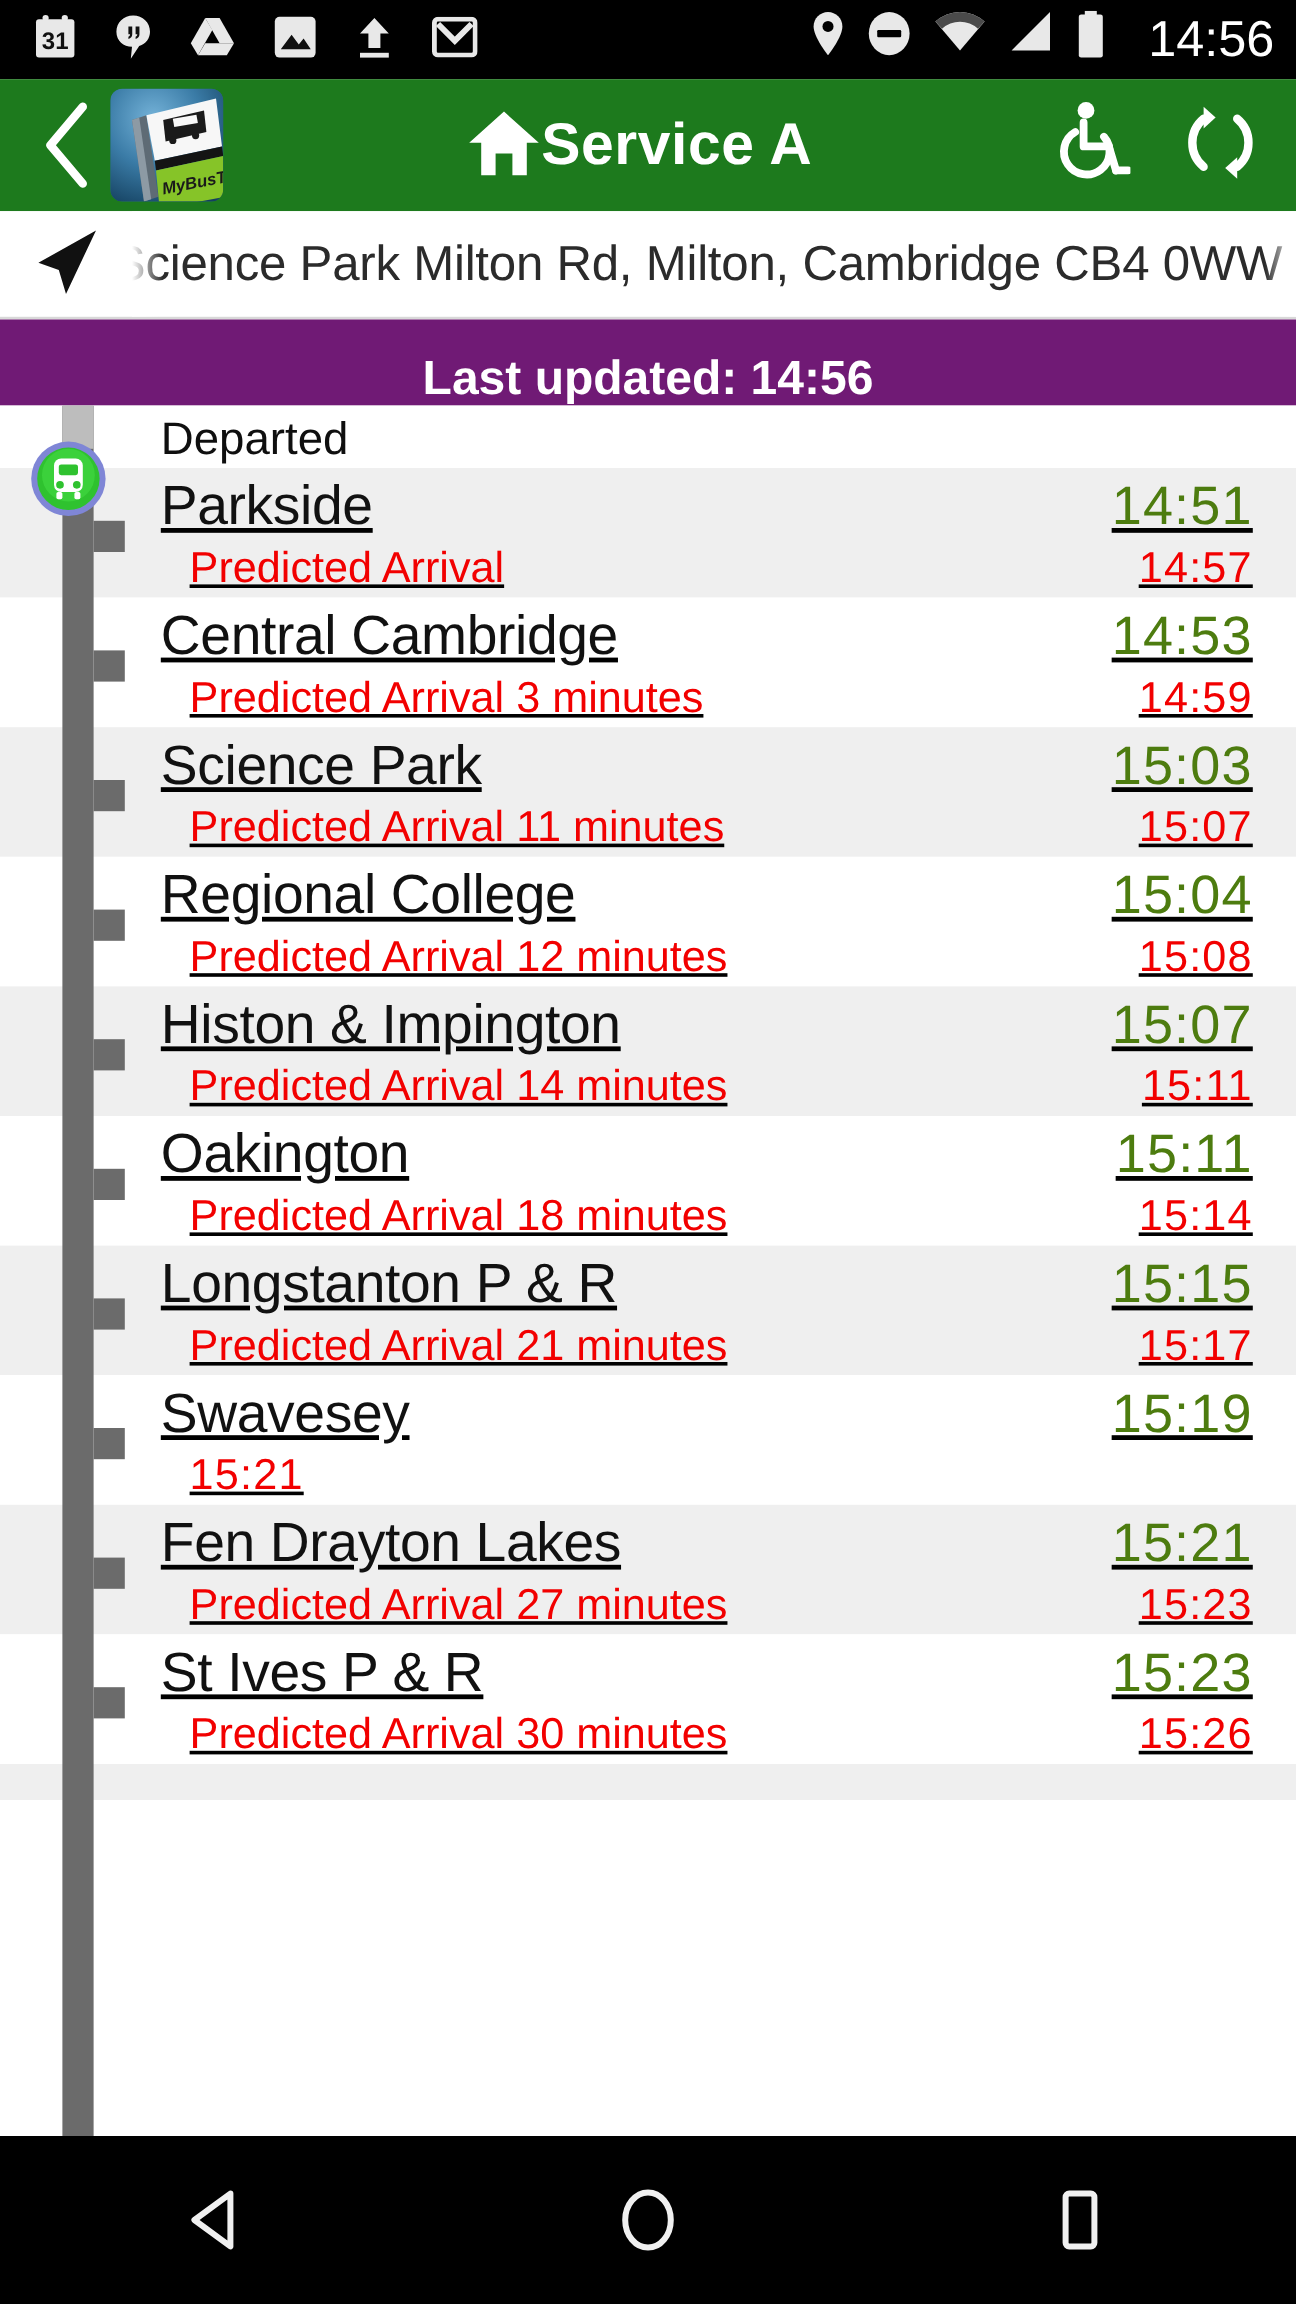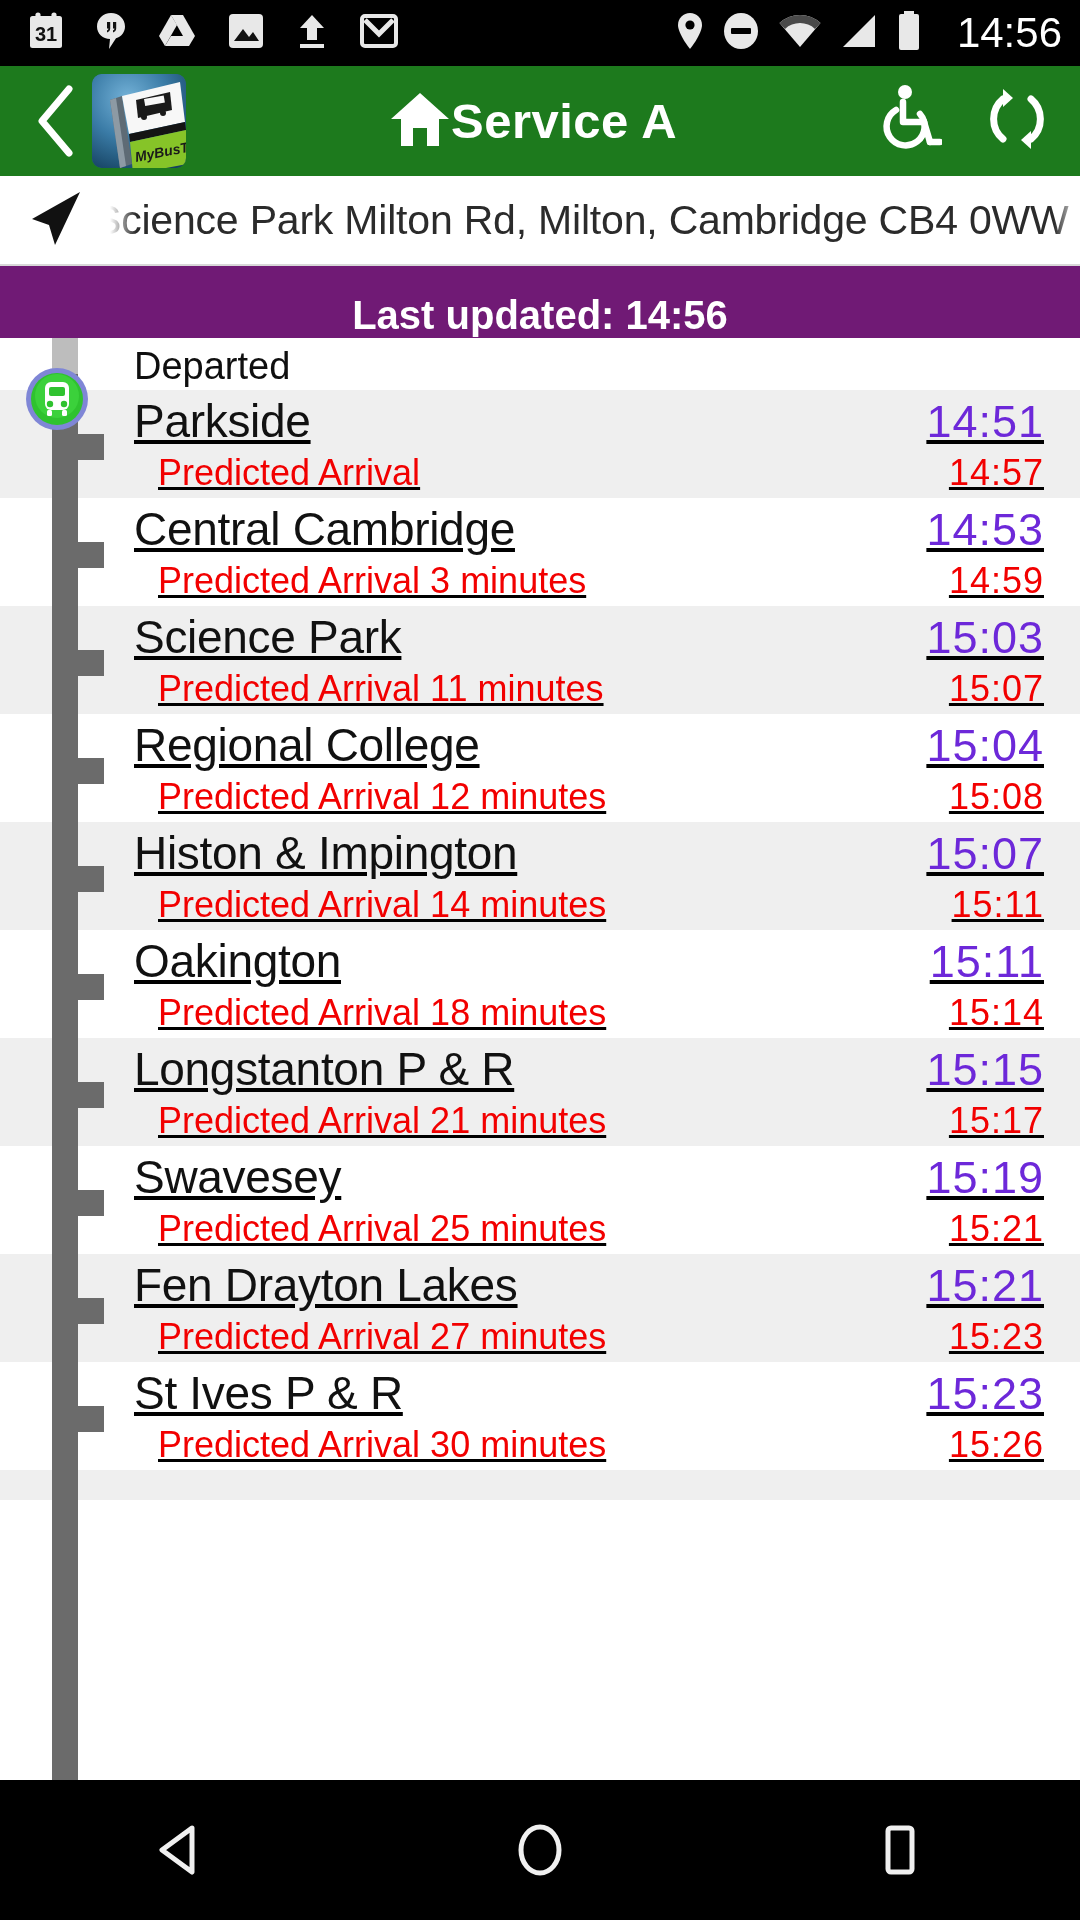--- a/index.html
+++ b/index.html
@@ -13,21 +13,21 @@
 
   
   .statusbar {
     position: relative;
     height: 66px; width: 100%;
     background: #000;
     display: flex; align-items: center;
     padding: 0 18px 0 28px;
   }
   .sb-left { display: flex; align-items: center; gap: 32px; flex: 1; }
-  .sb-right { display: flex; align-items: center; gap: 20px; }
+  .sb-right { display: flex; gap: 20px; }
   .sb-ico { display:block; }
   .sb-clock {
     color: #fff; font-size: 42px; letter-spacing: 0px;
     margin-left: 16px; font-family: "Liberation Sans", sans-serif;
   }
 
   
   .appbar {
     position: relative; height: 110px; width: 100%;
     background: #1d7a1d;
@@ -122,21 +122,21 @@
   .stoprow.alt { background: #efefef; }
   .stoprow.plain { background: #ffffff; }
   .stop-main {
     display:flex; align-items: baseline; justify-content: space-between;
     height: 56px;
   }
   .stop-name {
     font-size: 46px; color:#111; white-space: nowrap; letter-spacing:-0.3px;
   }
   .stop-sched {
-    font-size: 45px; color:#6d28d9; white-space: nowrap; letter-spacing: 1px;
+    font-size: 45px; color:#4d7c0f; white-space: nowrap; letter-spacing: 1px;
   }
   .stop-sub {
     display:flex; align-items: flex-end; justify-content: space-between;
     padding-left: 24px; margin-top: 2px;
   }
   .stop-pred {
     font-size: 36px; color:#f20000; white-space: nowrap;
   }
   .stop-predtime {
     font-size: 36px; color:#f20000; white-space: nowrap; letter-spacing: 1px;
@@ -422,21 +422,20 @@
             <span class="stop-pred">Predicted Arrival 21 minutes</span>
             <span class="stop-predtime">15:17</span>
           </div>
         </div>
         <div class="stoprow plain">
           <div class="stop-main">
             <span class="stop-name">Swavesey</span>
             <span class="stop-sched">15:19</span>
           </div>
           <div class="stop-sub">
-            <span class="stop-pred">Predicted Arrival 25 minutes</span>
             <span class="stop-predtime">15:21</span>
           </div>
         </div>
         <div class="stoprow alt">
           <div class="stop-main">
             <span class="stop-name">Fen Drayton Lakes</span>
             <span class="stop-sched">15:21</span>
           </div>
           <div class="stop-sub">
             <span class="stop-pred">Predicted Arrival 27 minutes</span>

